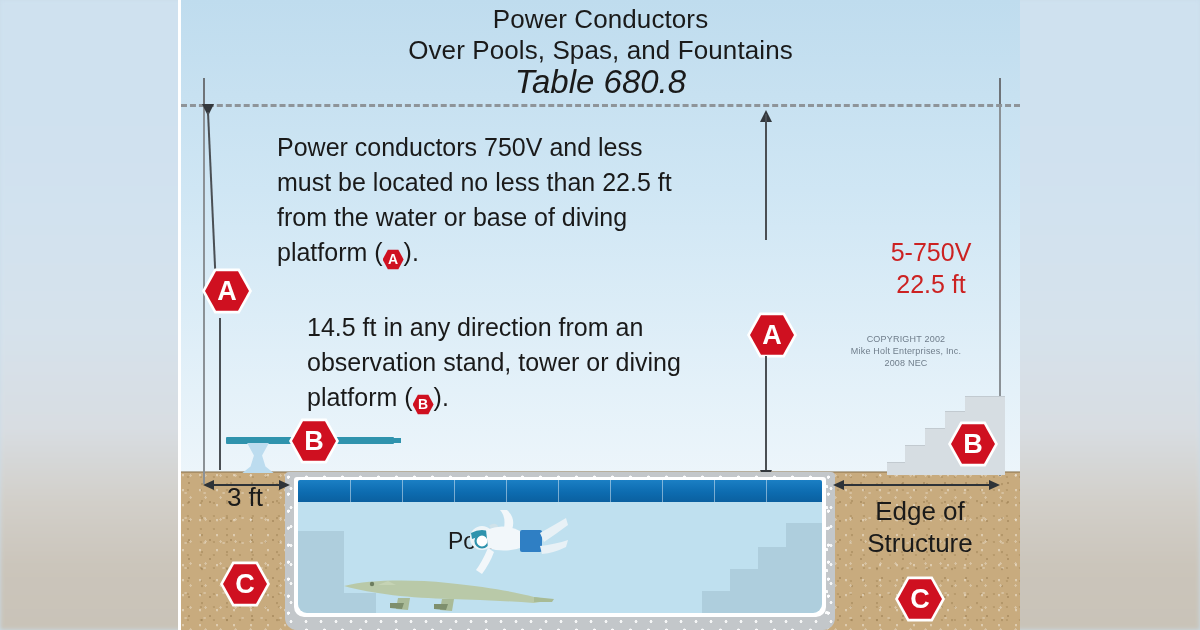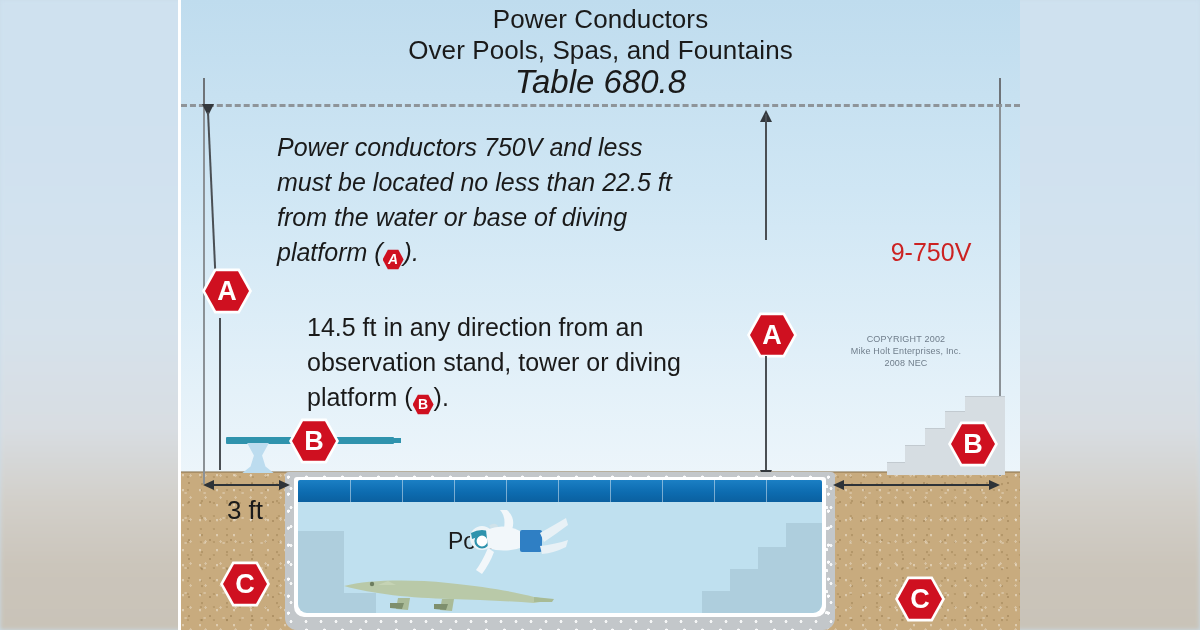--- a/index.html
+++ b/index.html
@@ -81,21 +81,21 @@
     font-size:26px;line-height:31px;font-weight:400;letter-spacing:.1px;
   }
   .title-l3{
     font-size:33px;line-height:32px;font-style:italic;font-weight:400;
   }
 
   
   .para{
     position:absolute;color:#1a1a1a;font-size:25px;line-height:35px;
   }
-  .para1{left:96px;top:130px;width:420px;font-style:italic;}
+  .para1{left:96px;top:130px;width:420px;}
   .para2{left:126px;top:310px;width:400px;}
 
   
   .hex{
     display:inline-block;position:relative;
     background:#cf1020;color:#fff;font-weight:bold;text-align:center;
     clip-path:polygon(25% 3%,75% 3%,100% 50%,75% 97%,25% 97%,0 50%);
   }
   .hex-inline{
     width:21px;height:21px;line-height:21px;font-size:14px;
@@ -249,21 +249,22 @@
       <div class="title-l1">Power Conductors</div>
       <div class="title-l2">Over Pools, Spas, and Fountains</div>
       <div class="title-l3">Table 680.8</div>
     </div>
 
     <div class="para para1"><span>Power conductors 750V and less must be located no less than 22.5 ft from the water or base of diving platform (</span><span class="hex hex-inline">A</span><span>).</span></div>
 
     <div class="para para2"><span>14.5 ft in any direction from an observation stand, tower or diving platform (</span><span class="hex hex-inline">B</span><span>).</span></div>
 
     <div class="redtext">
-      <div>9-750V</div>
+      <div>5-750V</div>
+      <div>22.5 ft</div>
     </div>
     <div class="hex-ring" style="left:566px;top:311px;width:50px;height:48px;"></div>
     <div class="hex hex-big" style="left:569px;top:314px;">A</div>
 
     <div class="copyright">
       <div>COPYRIGHT 2002</div>
       <div>Mike Holt Enterprises, Inc.</div>
       <div>2008 NEC</div>
     </div>
 
@@ -344,28 +345,30 @@
           <path d="M80 38 Q96 36,108 32 L106 39 Q94 45,82 46 Z" fill="#e8f1f6"></path>
 
           <path d="M28 40 Q22 54,16 62 L22 66 Q30 55,34 44 Z" fill="#f2f7fa"></path>
         </svg>
       </div>
     </div>
 
     <div class="arrow-left" style="left:22px;top:480px;"></div>
     <div class="hdim" style="left:28px;top:484px;width:78px;"></div>
     <div class="arrow-right" style="left:98px;top:480px;"></div>
-    <div class="glabel" style="left:10px;top:494px;width:108px;">
+    <div class="glabel" style="left:10px;top:481px;width:108px;">
       <div>3 ft</div>
     </div>
     <div class="hex-ring" style="left:39px;top:560px;width:50px;height:48px;"></div>
     <div class="hex hex-big" style="left:42px;top:563px;">C</div>
 
     <div class="arrow-left" style="left:652px;top:480px;"></div>
     <div class="hdim" style="left:658px;top:484px;width:156px;"></div>
     <div class="arrow-right" style="left:808px;top:480px;"></div>
     <div class="glabel" style="left:650px;top:495px;width:178px;">
+      <div>Edge of</div>
+      <div>Structure</div>
     </div>
     <div class="hex-ring" style="left:714px;top:575px;width:50px;height:48px;"></div>
     <div class="hex hex-big" style="left:717px;top:578px;">C</div>
 
   </div>
 </div>
 
 </body></html>

